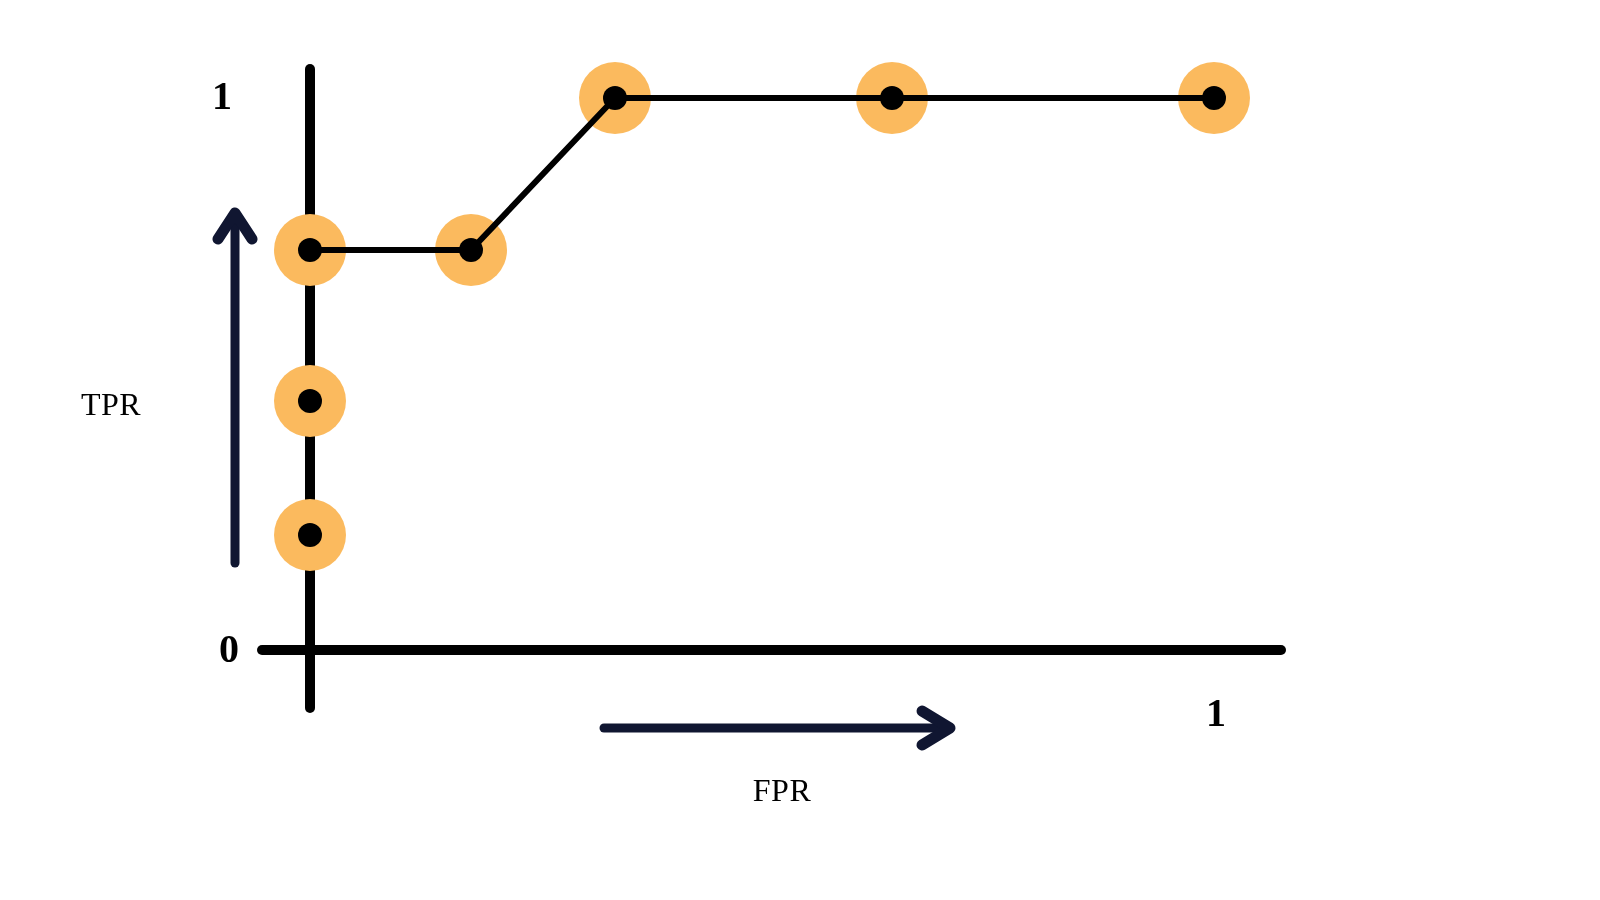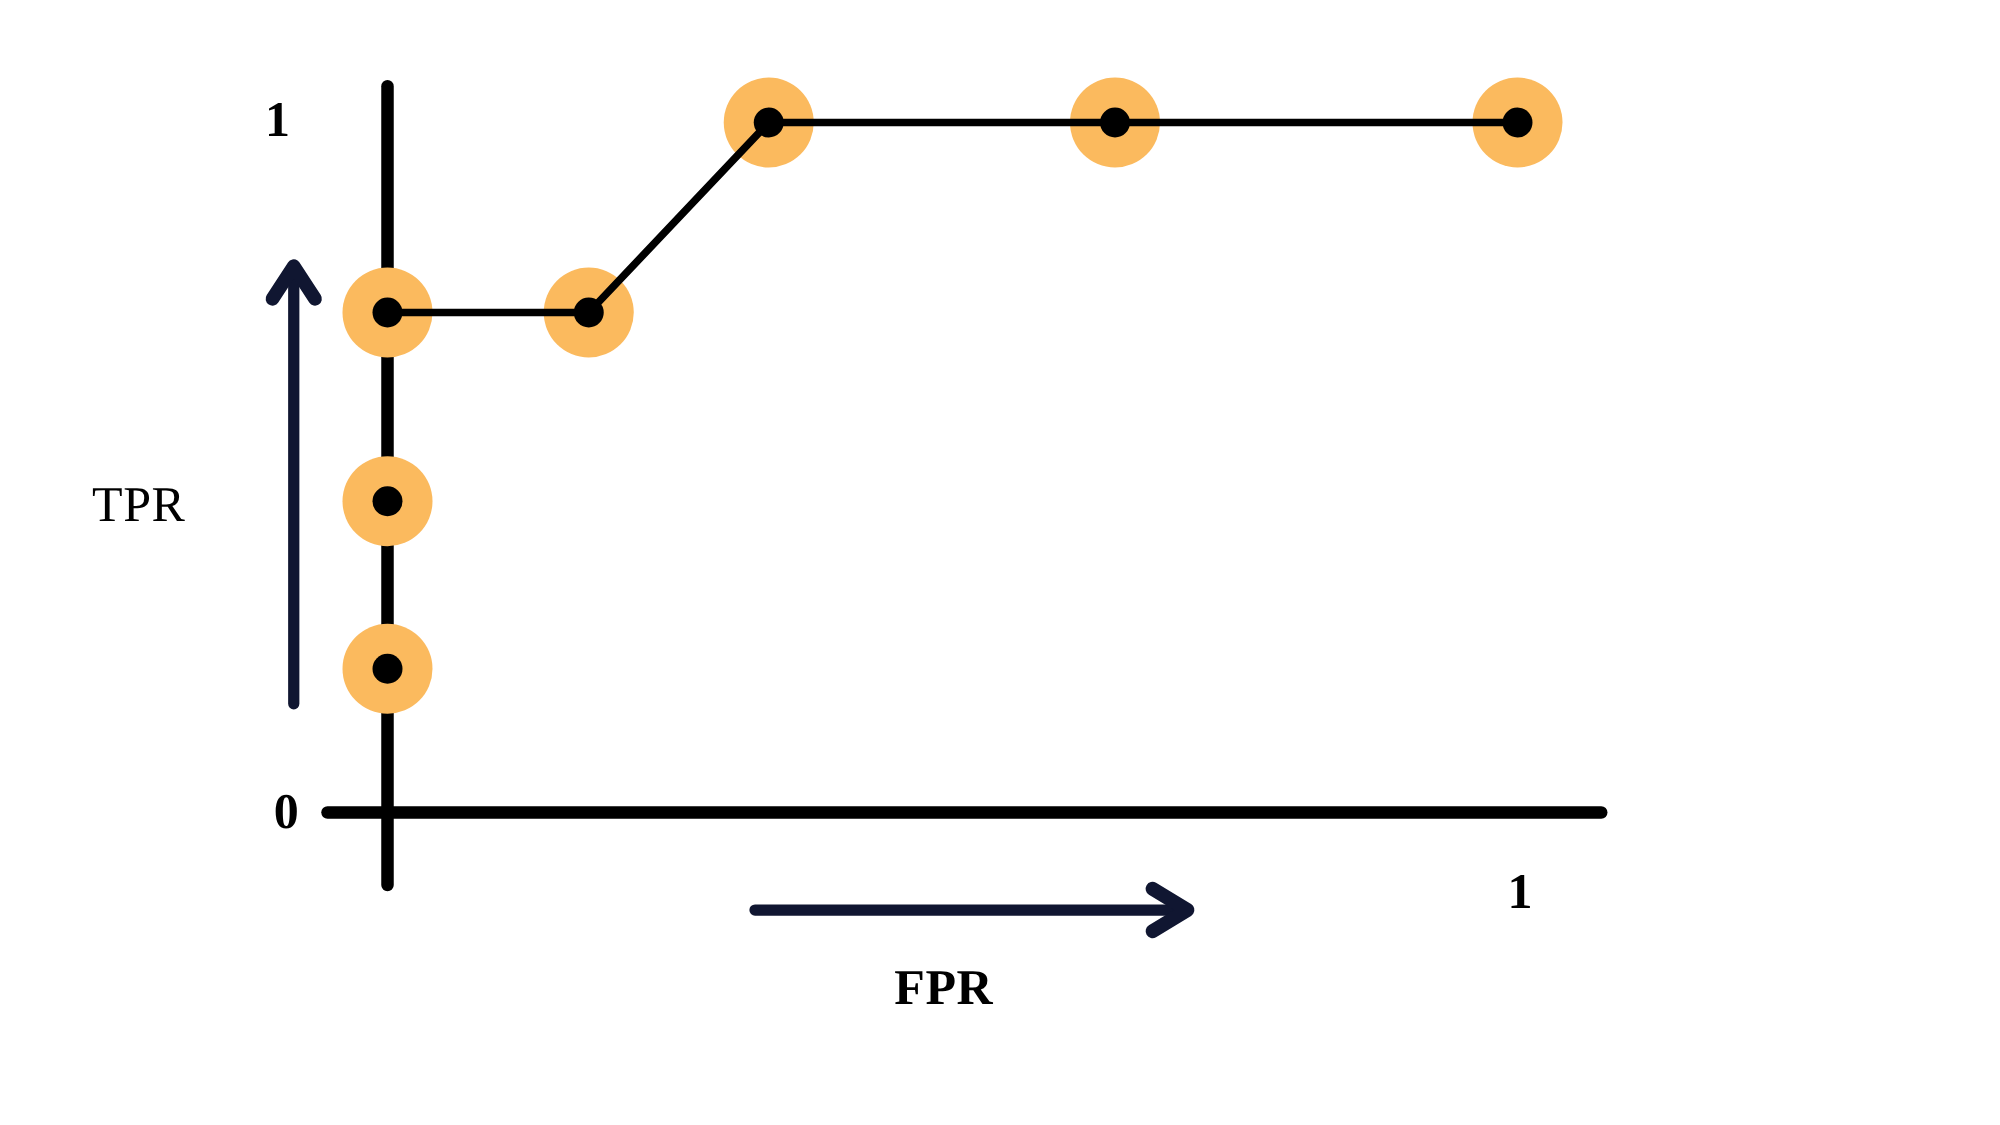--- a/index.html
+++ b/index.html
@@ -36,21 +36,21 @@
     line-height: 1;
     color: #000000;
     white-space: nowrap;
     transform: translate(-50%, -50%);
     user-select: none;
   }
   .axis-name-label {
     position: absolute;
     font-family: "Liberation Serif", "DejaVu Serif", serif;
     font-weight: normal;
-    font-size: 40px;
+    font-size: 32px;
     line-height: 1;
     color: #000000;
     white-space: nowrap;
     transform: translate(-50%, -50%);
     letter-spacing: 0.5px;
     user-select: none;
   }
 </style>
 </head>
 <body>
@@ -99,15 +99,15 @@
   </svg>
 
   <div class="axis-tick-label" style="left:222px; top:96px;">1</div>
 
   <div class="axis-tick-label" style="left:229px; top:649px;">0</div>
 
   <div class="axis-tick-label" style="left:1216px; top:713px;">1</div>
 
   <div class="axis-name-label" style="left:111px; top:404px;">TPR</div>
 
-  <div class="axis-name-label" style="left:755px; top:790px;font-weight:bold;">FPR</div>
+  <div class="axis-name-label" style="left:782px; top:790px;">FPR</div>
 
 </div>
 
 </body></html>

